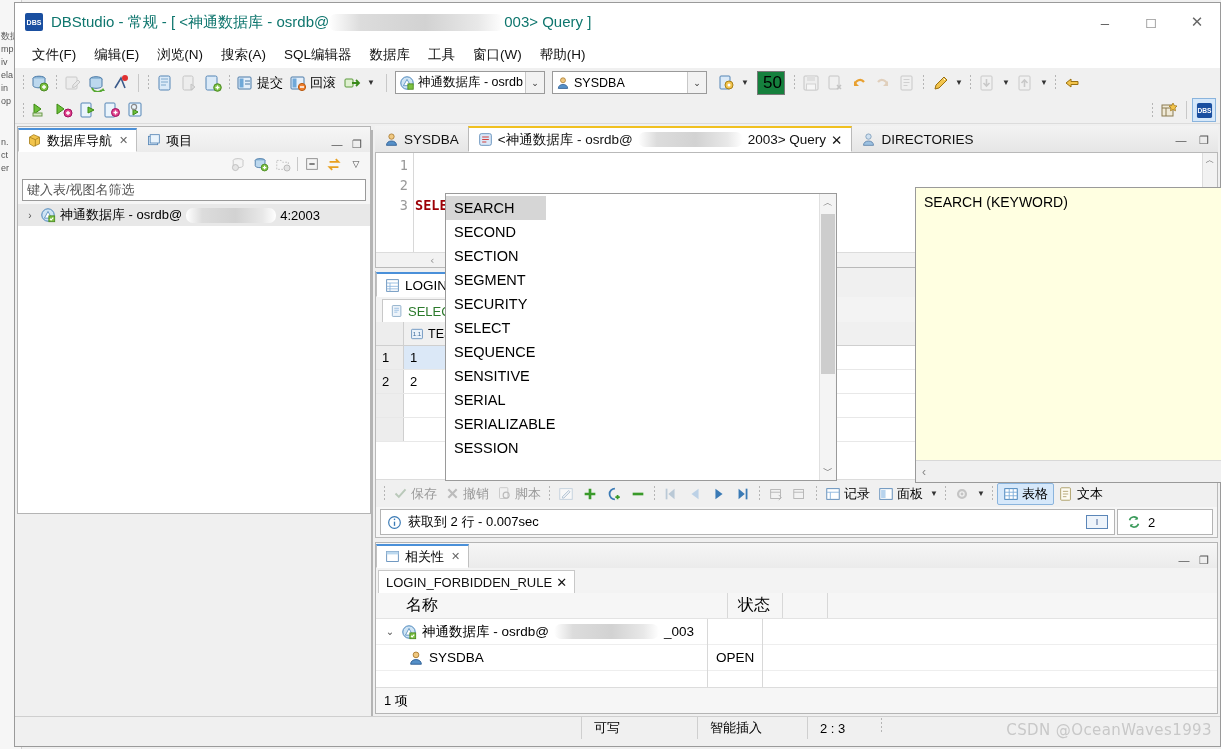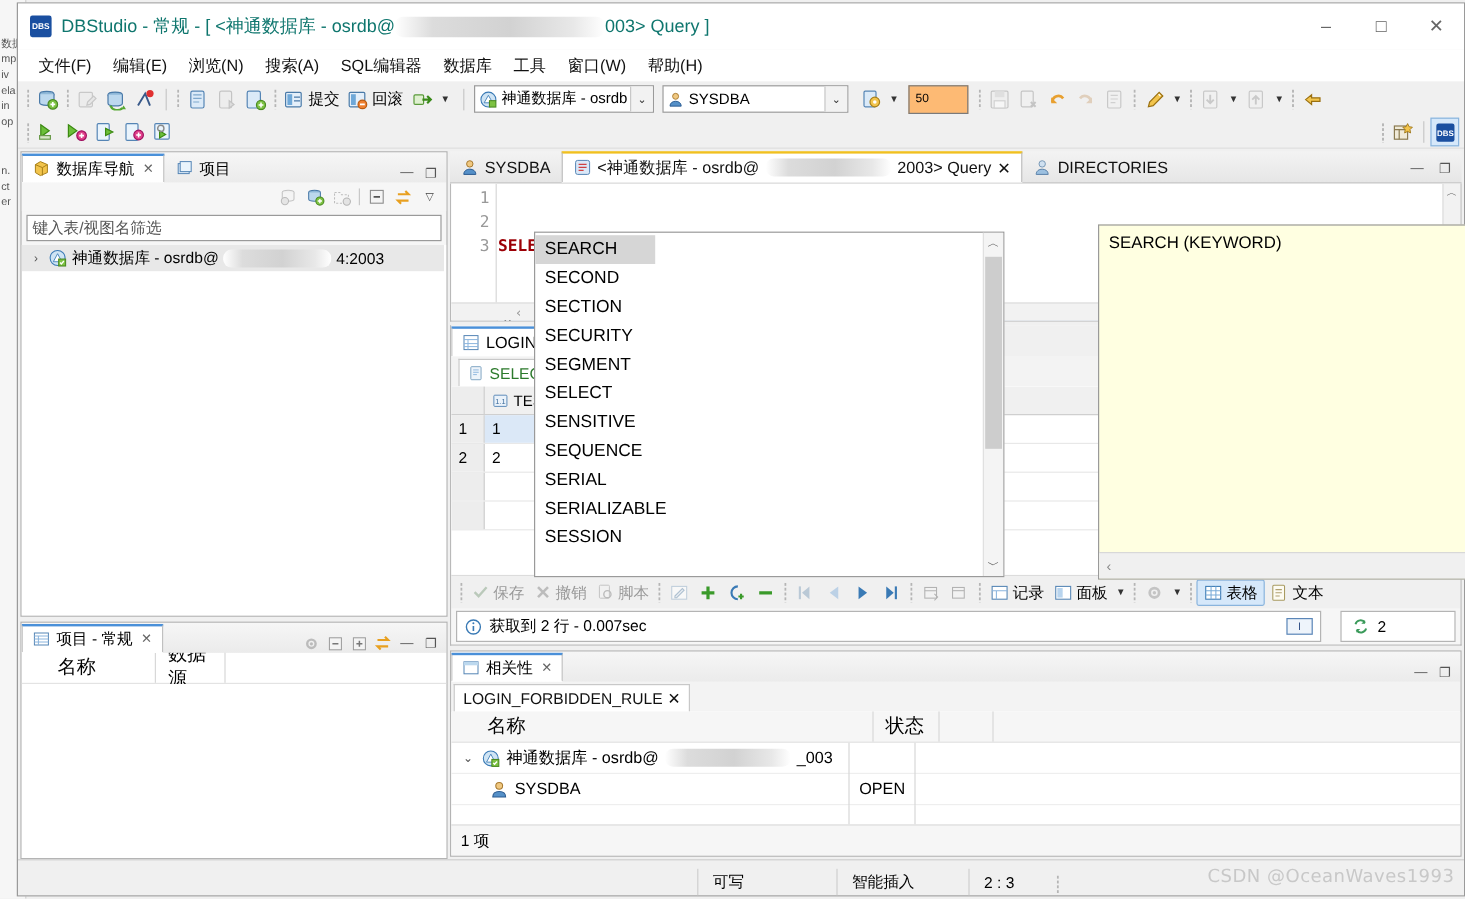--- a/index.html
+++ b/index.html
@@ -73,27 +73,27 @@
     font-size:8px; color:#333; }
   .combo {
     height:23px; border:1px solid #9a9a9a; background:#fff; display:flex;
     align-items:center; padding-left:3px; font-size:12.5px; position:relative;
   }
   .combo .cb-arrow {
     position:absolute; right:0; top:0; width:19px; height:21px; background:#f2f2f2;
     border-left:1px solid #c8c8c8; display:flex; align-items:center; justify-content:center;
     font-size:9px; color:#333;
   }
-  .numbox { height:24px; width:50px; border:1px solid #7a7a7a; background:#fdba74;
-    display:flex; align-items:center; padding-left:5px; font-size:10px; }
+  .numbox { height:24px; width:28px; border:1px solid #7a7a7a; background:#15803d;
+    display:flex; align-items:center; padding-left:5px; font-size:17px; }
   #tb-right-cluster { position:absolute; right:4px; bottom:1px; display:flex; align-items:center; }
 
   
   #workbench { flex:1; display:flex; position:relative; overflow:hidden; background:#f0f0f0; }
-  #left-col { width:358px; display:flex; flex-direction:column; flex:none; padding:2px 0 0 2px; }
+  #left-col { width:358px; display:flex; flex:none; padding:2px 0 0 2px; }
   #right-col { flex:1; display:flex; flex-direction:column; padding:2px 2px 0 2px; }
 
   .view {
     background:#f6f6f6; border:1px solid #b4b4b4; display:flex; flex-direction:column;
     overflow:hidden;
   }
   .view-tabbar {
     height:25px; display:flex; align-items:flex-end; position:relative;
     background:linear-gradient(#f6f6f6,#ebebeb); flex:none;
   }
@@ -191,21 +191,21 @@
                   display:flex; flex-direction:column; justify-content:space-between; }
   #grid-vscroll .arrow { height:15px; display:flex; align-items:center; justify-content:center;
     font-size:9px; color:#666; }
 
   #results-toolbar { height:28px; display:flex; align-items:center; background:#f0f0f0;
                      border-top:1px solid #dcdcdc; flex:none; padding-left:4px; }
   .rt-item { display:flex; align-items:center; gap:3px; padding:0 4px; font-size:13px; }
   .rt-item.disabled { color:#9a9a9a; }
   .rt-toggle { border:1px solid #8ab4dd; background:#d6e8fa; border-radius:2px; padding:1px 5px; }
   #status-row { height:30px; display:flex; align-items:center; background:#f6f6f6; flex:none;
-                padding:2px 4px; gap:16px; }
+                padding:2px 4px; gap:2px; }
   #fetch-status { flex:1; height:26px; border:1px solid #b4b4b4; background:#fff;
     display:flex; align-items:center; gap:6px; padding:0 6px; font-size:13px; }
   #fetch-status .endbox { margin-left:auto; width:22px; height:14px; border:1px solid #5b86b8;
     background:#eef4fb; display:flex; align-items:center; justify-content:center;
     font-size:9px; color:#36548a; }
   #refresh-box { width:96px; height:26px; border:1px solid #b4b4b4; background:#fff;
     display:flex; align-items:center; gap:6px; padding:0 8px; font-size:13px; }
   #project-view { width:356px; flex:none; margin:0 2px 0 2px; }
   #rel-view { flex:1; margin-right:2px; }
   .colhead { display:flex; height:26px; align-items:flex-end; background:#f6f6f6;
@@ -217,21 +217,21 @@
   .rel-name { flex:1; display:flex; align-items:center; gap:5px; padding-left:8px;
               border-right:1px solid #d8d8d8; height:26px; }
   .rel-state { width:55px; padding-left:8px; border-right:1px solid #d8d8d8; height:26px;
                display:flex; align-items:center; }
   .rel-rest { width:40px; }
   #rel-count { height:26px; display:flex; align-items:center; padding-left:8px;
                background:#f6f6f6; border-top:1px solid #dcdcdc; font-size:13px; }
 
   
   #statusbar { height:30px; background:#f0f0f0; border-top:1px solid #cfcfcf;
-    display:flex; align-items:flex-end; flex:none; font-size:13px; position:relative; }
+    display:flex; align-items:flex-start; flex:none; font-size:13px; position:relative; }
   .sb-cell { height:22px; display:flex; align-items:center; padding:0 12px;
              border-left:1px solid #cfcfcf; }
   #watermark { position:absolute; right:8px; top:4px; color:#c8c8c8; font-size:15px;
                letter-spacing:0.4px; font-family:"DejaVu Sans", sans-serif; }
 
   
   #autocomplete {
     position:absolute; left:445px; top:193px; width:392px; height:288px;
     background:#fff; border:1px solid #9a9a9a; display:flex; z-index:50;
     font-size:14.5px;
@@ -968,25 +968,25 @@
     <div class="tb-dots"></div>
     <div id="watermark">CSDN @OceanWaves1993</div>
   </div>
 </div>
 
 <div id="autocomplete">
   <div id="ac-list">
     <div class="ac-item sel" style="width:100px;">SEARCH</div>
     <div class="ac-item">SECOND</div>
     <div class="ac-item">SECTION</div>
+    <div class="ac-item">SEGMENT</div>
     <div class="ac-item">SECURITY</div>
-    <div class="ac-item">SEGMENT</div>
     <div class="ac-item">SELECT</div>
+    <div class="ac-item">SEQUENCE</div>
     <div class="ac-item">SENSITIVE</div>
-    <div class="ac-item">SEQUENCE</div>
     <div class="ac-item">SERIAL</div>
     <div class="ac-item">SERIALIZABLE</div>
     <div class="ac-item">SESSION</div>
   </div>
   <div id="ac-scroll">
     <div class="arrow">︿</div>
     <div id="ac-thumb"></div>
     <div class="arrow">﹀</div>
   </div>
 </div>

